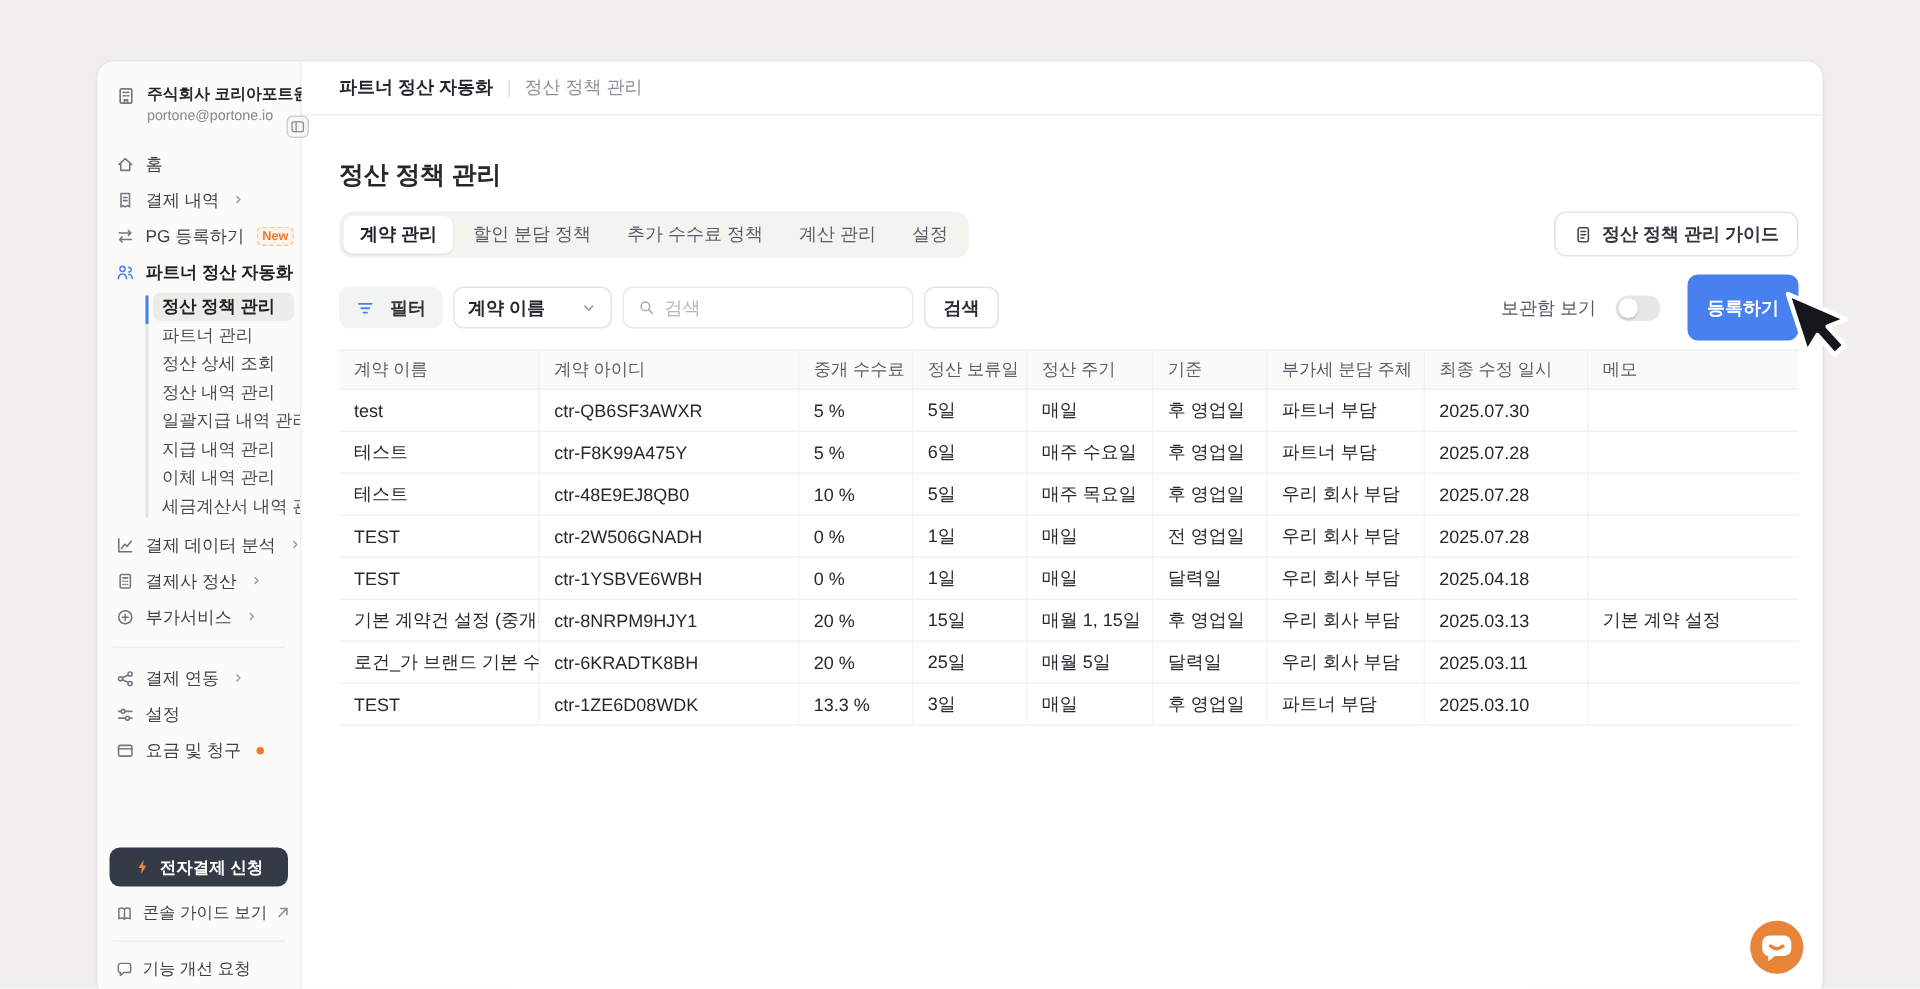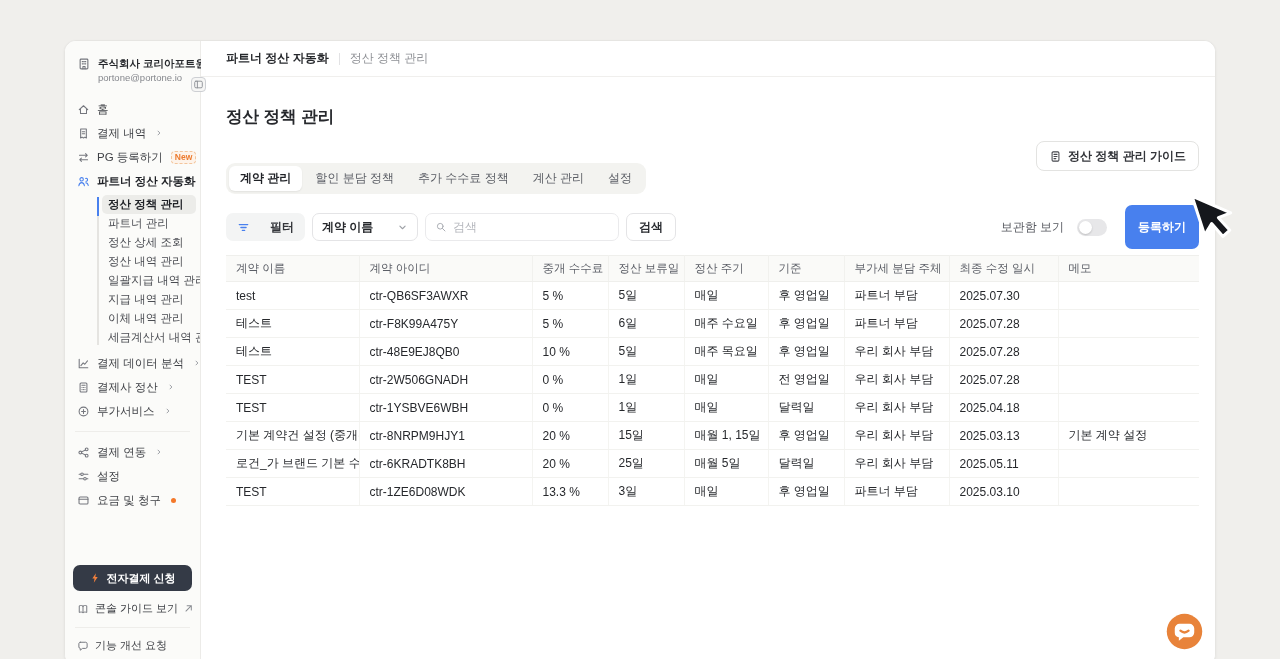--- a/index.html
+++ b/index.html
@@ -52,27 +52,27 @@
   .collapse-btn svg{ width:11px; height:11px; }
   
   .main { flex:1; display:flex; flex-direction:column; min-width:0; background:#fff; }
   .topbar { height:36px; min-height:36px; border-bottom:1px solid #F0EFED; display:flex; align-items:center; gap:10px; padding:0 25px; }
   .crumb-section { font-size:12px; font-weight:700; color:#26282C; }
   .crumb-div { width:1px; height:12px; background:#E2E2E4; }
   .crumb-current { font-size:12px; color:#8E9095; }
   .content { padding:0 16px 0 25px; flex:1; display:flex; flex-direction:column; }
   .page-title { font-size:16.5px; font-weight:700; margin-top:29px; }
   .tabs-row { display:flex; align-items:flex-start; justify-content:space-between; margin-top:13px; }
-  .tabs { display:inline-flex; background:#F3F3F0; border-radius:9px; padding:3px; gap:2px;margin-top:22px; }
+  .tabs { display:inline-flex; background:#F3F3F0; border-radius:9px; padding:3px; gap:2px; }
   .tab { font-size:12px; color:#5A5D64; padding:4px 11px; border-radius:6px; cursor:pointer; white-space:nowrap; }
   .tab.active { background:#fff; color:#1F2126; font-weight:700; box-shadow:0 1px 2px rgba(0,0,0,.07); }
   .guide-btn { display:flex; align-items:center; gap:6px; border:1px solid #E3E3E1; background:#fff; border-radius:8px; height:30px; padding:0 12px; font-size:12px; font-weight:600; color:#33353A; cursor:pointer; }
   .guide-btn .nav-ic{ color:#45474D; }
   .filter-row { display:flex; align-items:center; gap:7px; margin-top:11px; }
-  .filter-btn { display:flex; align-items:center; gap:20px; background:#F3F4F4; border:none; border-radius:7px; height:28px; padding:0 11px; font-size:12px; font-weight:600; color:#33353A; cursor:pointer; font-family:inherit; }
+  .filter-btn { display:flex; align-items:center; gap:10px; background:#F3F4F4; border:none; border-radius:7px; height:28px; padding:0 11px; font-size:12px; font-weight:600; color:#33353A; cursor:pointer; font-family:inherit; }
   .filter-ic { width:13px; height:13px; color:#4880EE; display:flex; }
   .filter-ic svg{ width:13px; height:13px; stroke-width:1.6; }
   .field-select { display:flex; align-items:center; justify-content:space-between; width:106px; border:1px solid #E4E4E6; border-radius:7px; height:28px; padding:0 9px; font-size:12px; font-weight:600; background:#fff; cursor:pointer; }
   .chev-ic { width:11px; height:11px; color:#9DA0A6; display:flex; }
   .chev-ic svg{ width:11px; height:11px; stroke-width:1.6; }
   .search-box { display:flex; align-items:center; gap:6px; width:194px; border:1px solid #EAEAEC; border-radius:7px; height:28px; padding:0 9px; background:#fff; }
   .search-ic { width:12px; height:12px; color:#A9ACB2; display:flex; flex:none; }
   .search-ic svg{ width:12px; height:12px; }
   .search-box input { border:none; outline:none; width:100%; font-size:12px; color:#26282C; font-family:inherit; background:transparent; }
   .search-box input::placeholder { color:#B4B6BC; }
@@ -449,21 +449,21 @@
                 <td>기본 계약 설정</td>
               </tr>
               <tr>
                 <td>로건_가 브랜드 기본 수수료 20%</td>
                 <td>ctr-6KRADTK8BH</td>
                 <td>20 %</td>
                 <td>25일</td>
                 <td>매월 5일</td>
                 <td>달력일</td>
                 <td>우리 회사 부담</td>
-                <td>2025.05.11</td>
+                <td>2025.03.11</td>
                 <td></td>
               </tr>
               <tr>
                 <td>TEST</td>
                 <td>ctr-1ZE6D08WDK</td>
                 <td>13.3 %</td>
                 <td>3일</td>
                 <td>매일</td>
                 <td>후 영업일</td>
                 <td>파트너 부담</td>

